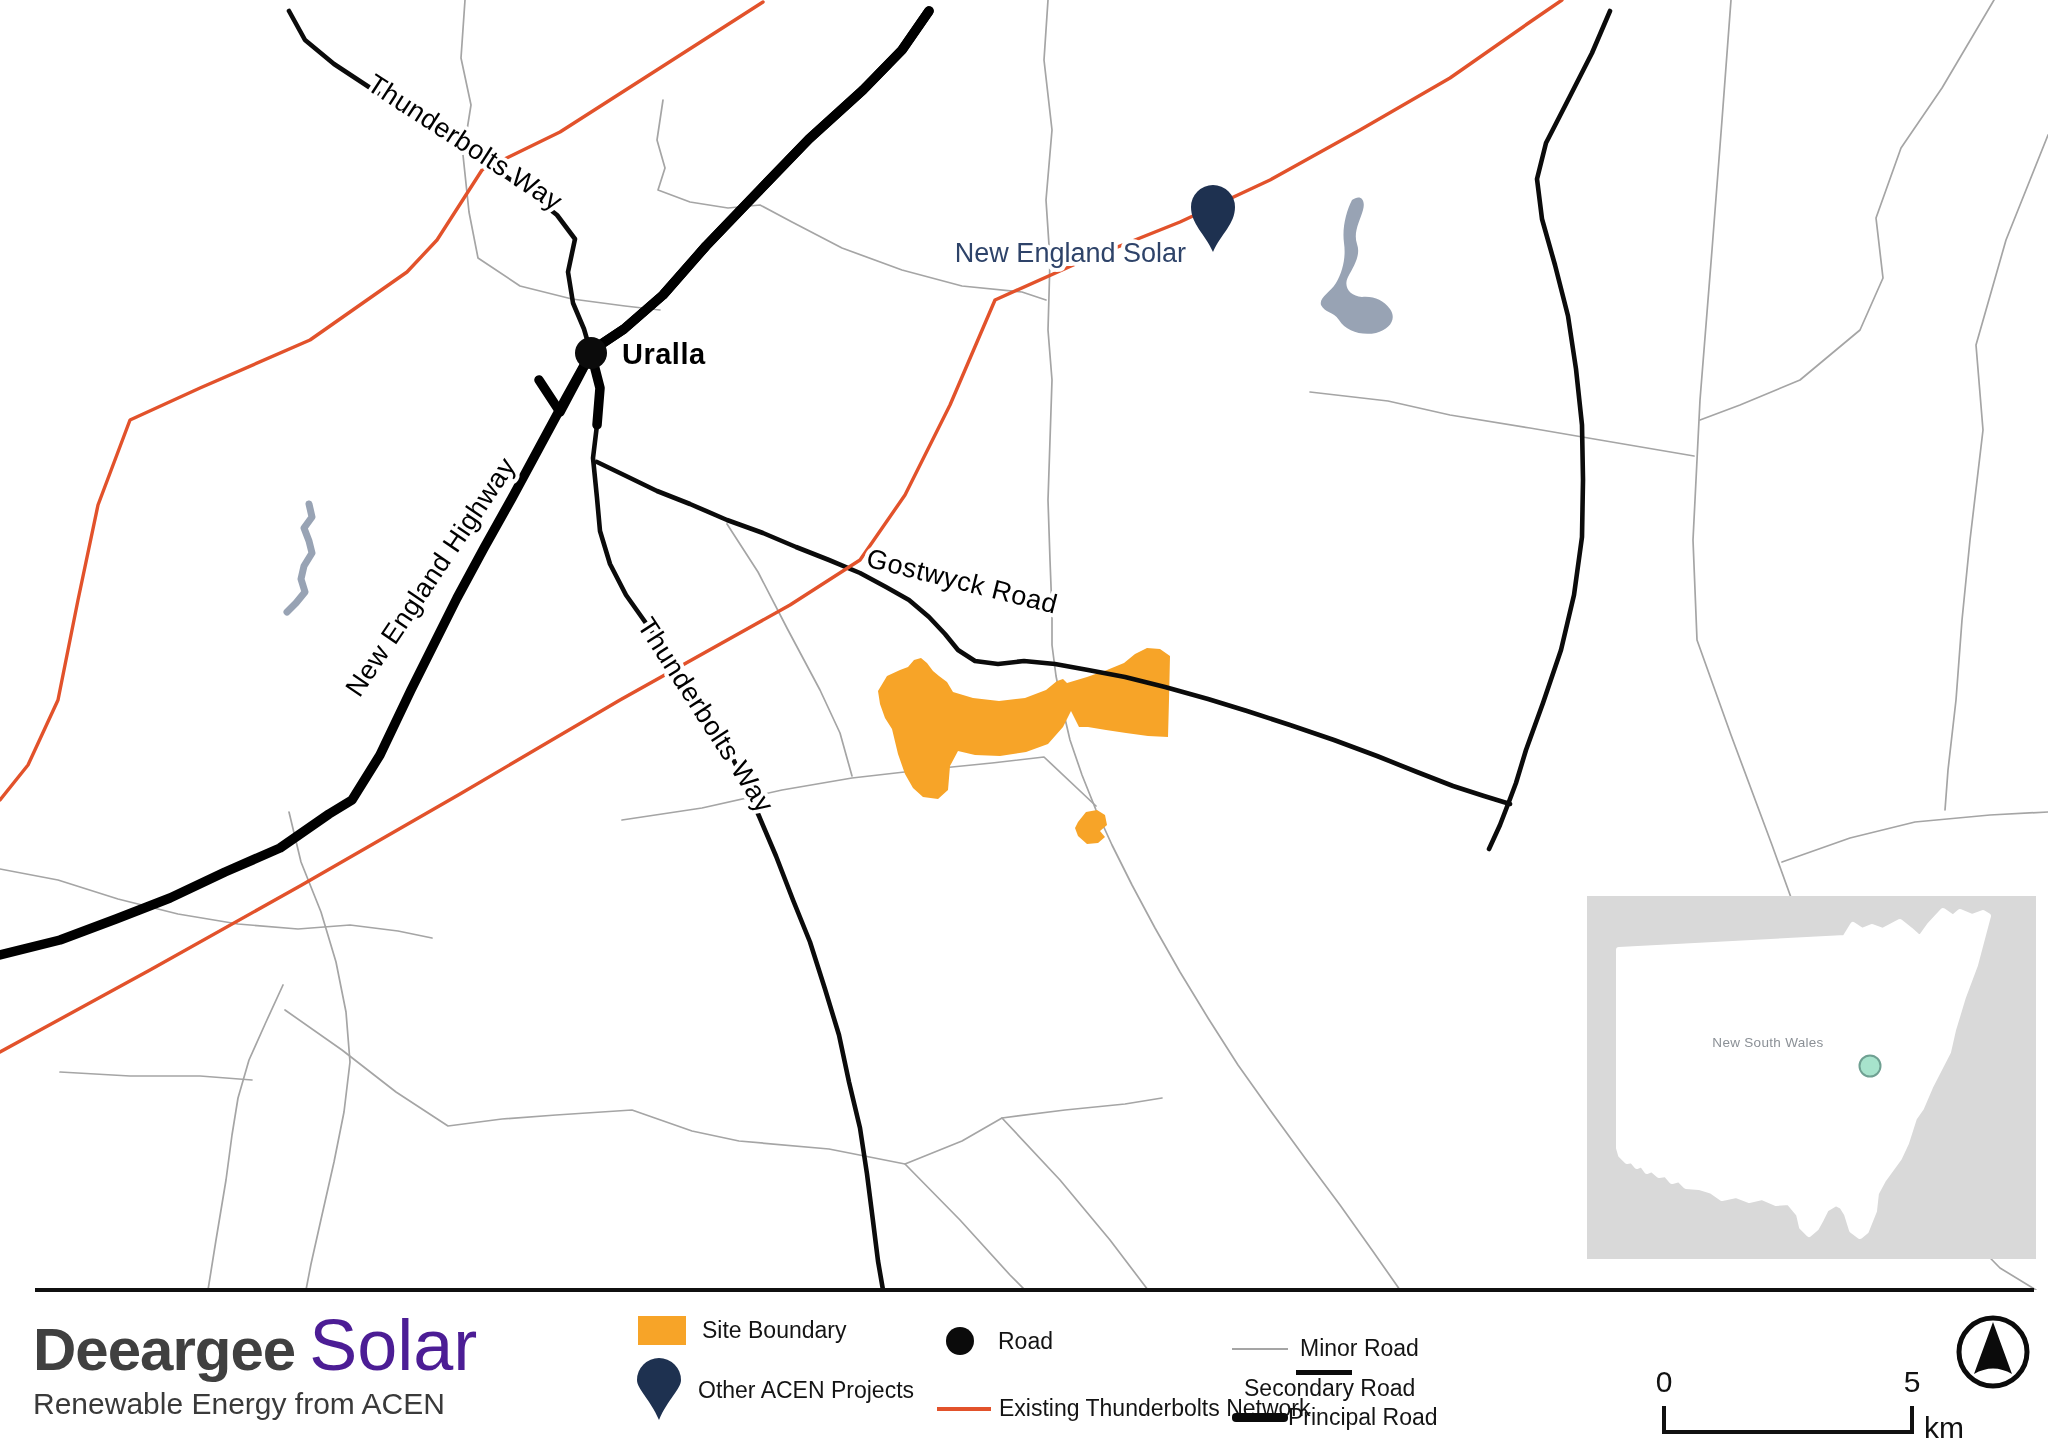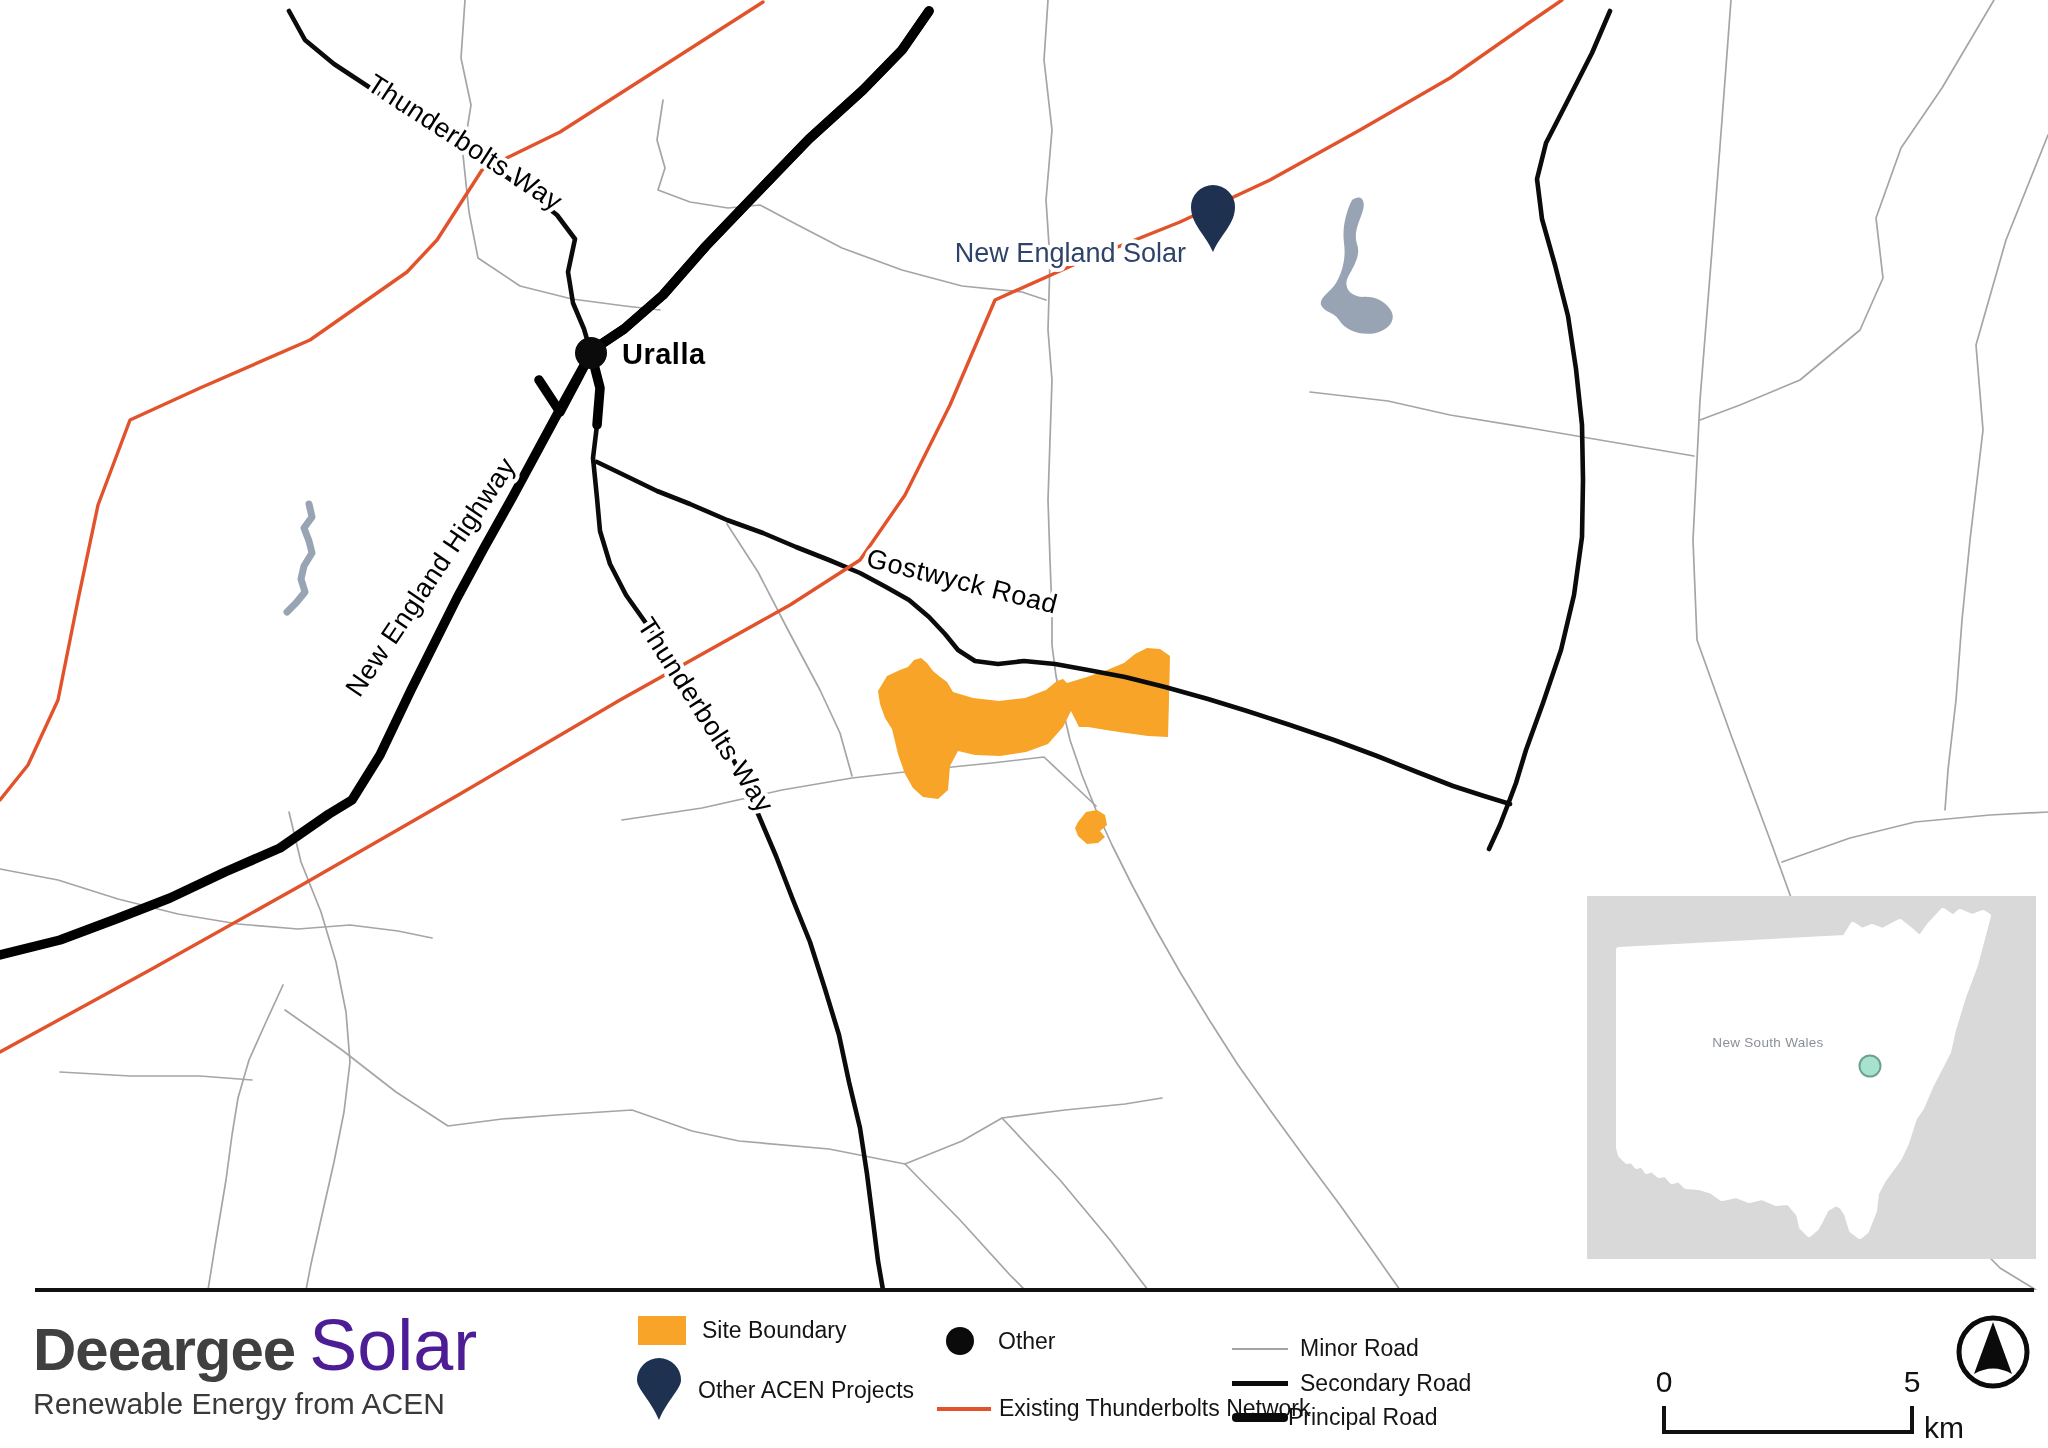--- a/index.html
+++ b/index.html
@@ -135,32 +135,32 @@
 </div>
 <div class="lg-row" style="left:633px;top:1358px;height:64px;">
   <svg width="52" height="64" viewBox="0 0 52 64">
     <path fill="#1E3150" d="M26,62 C17,41 4,31 4,22 A22,22 0 1 1 48,22 C48,31 35,41 26,62 Z"></path>
   </svg>
   <span class="lg-label" style="margin-left:13px;">Other ACEN Projects</span>
 </div>
 
 <div class="lg-row" style="left:946px;top:1327px;">
   <span class="dot"></span>
-  <span class="lg-label" style="margin-left:24px;">Other</span>
+  <span class="lg-label" style="margin-left:24px;">Road</span>
 </div>
 <div class="lg-row" style="left:937px;top:1395px;">
   <span class="line-red"></span>
   <span class="lg-label" style="margin-left:8px;">Existing Thunderbolts Network</span>
 </div>
 
 <div class="lg-row" style="left:1232px;top:1335px;">
   <span class="line-minor"></span>
   <span class="lg-label" style="margin-left:12px;">Minor Road</span>
 </div>
-<div class="lg-row" style="left:1232px;top:1370px;">
+<div class="lg-row" style="left:1232px;top:1370px;flex-direction:column;">
   <span class="line-secondary"></span>
   <span class="lg-label" style="margin-left:12px;">Secondary Road</span>
 </div>
 <div class="lg-row" style="left:1232px;top:1404px;">
   <span class="line-principal"></span>
   <span class="lg-label" style="">Principal Road</span>
 </div>
 
 <div class="scalebar">
   <svg width="340" height="88" viewBox="0 0 340 88">

